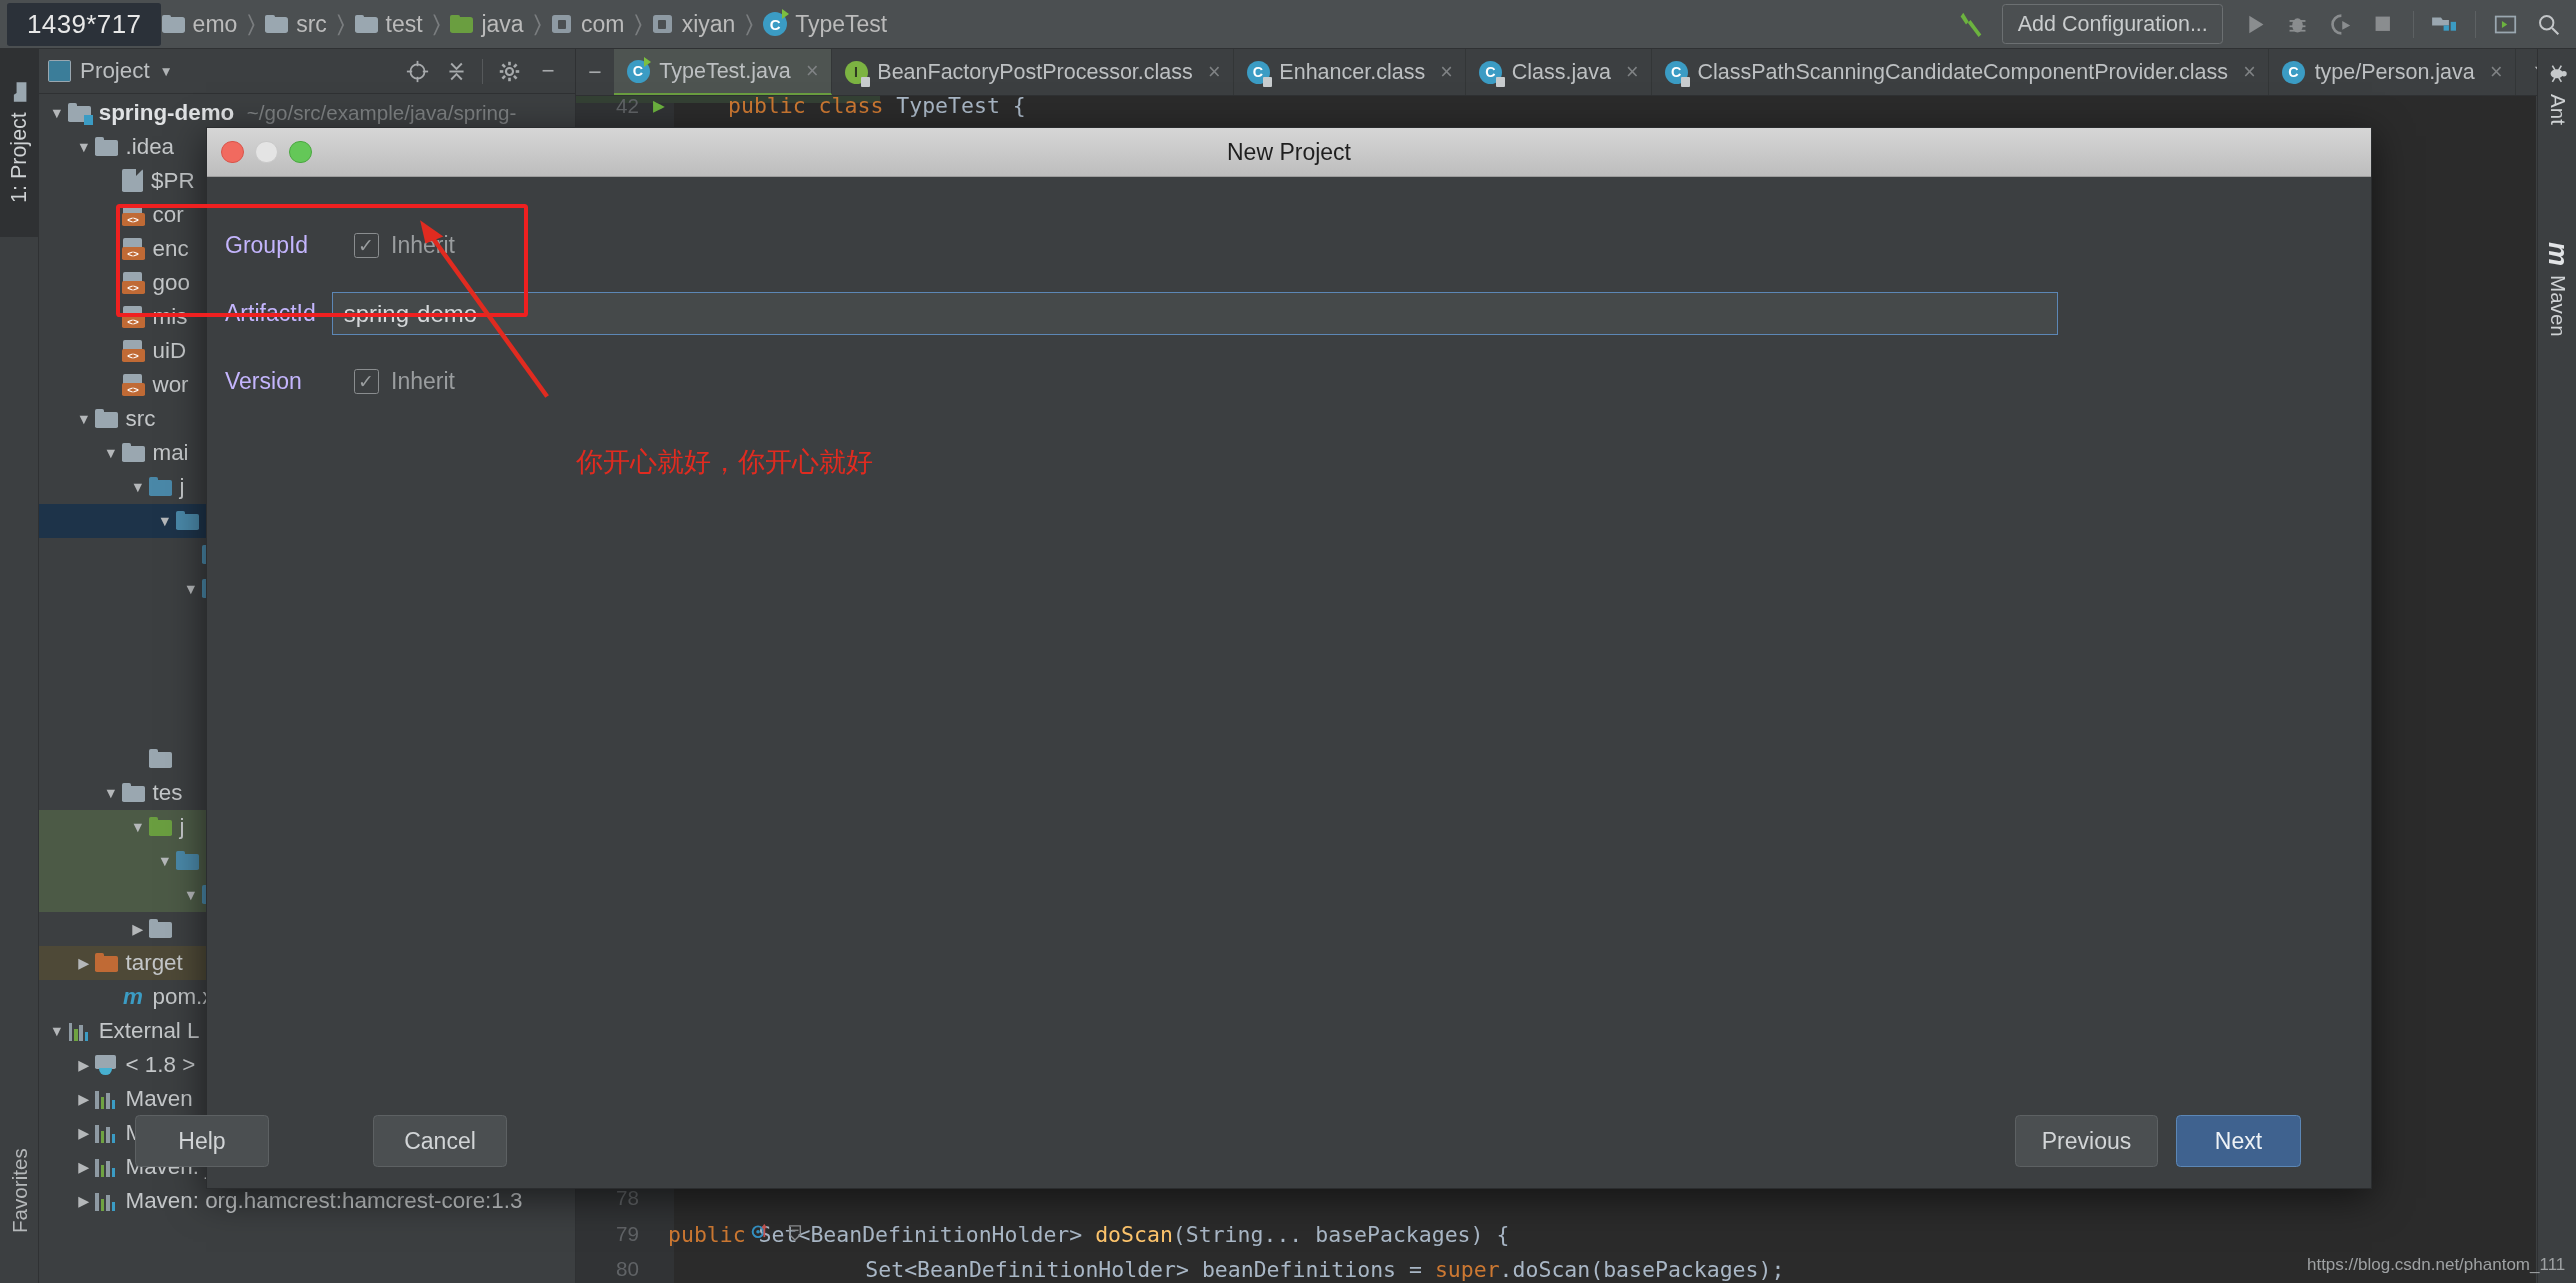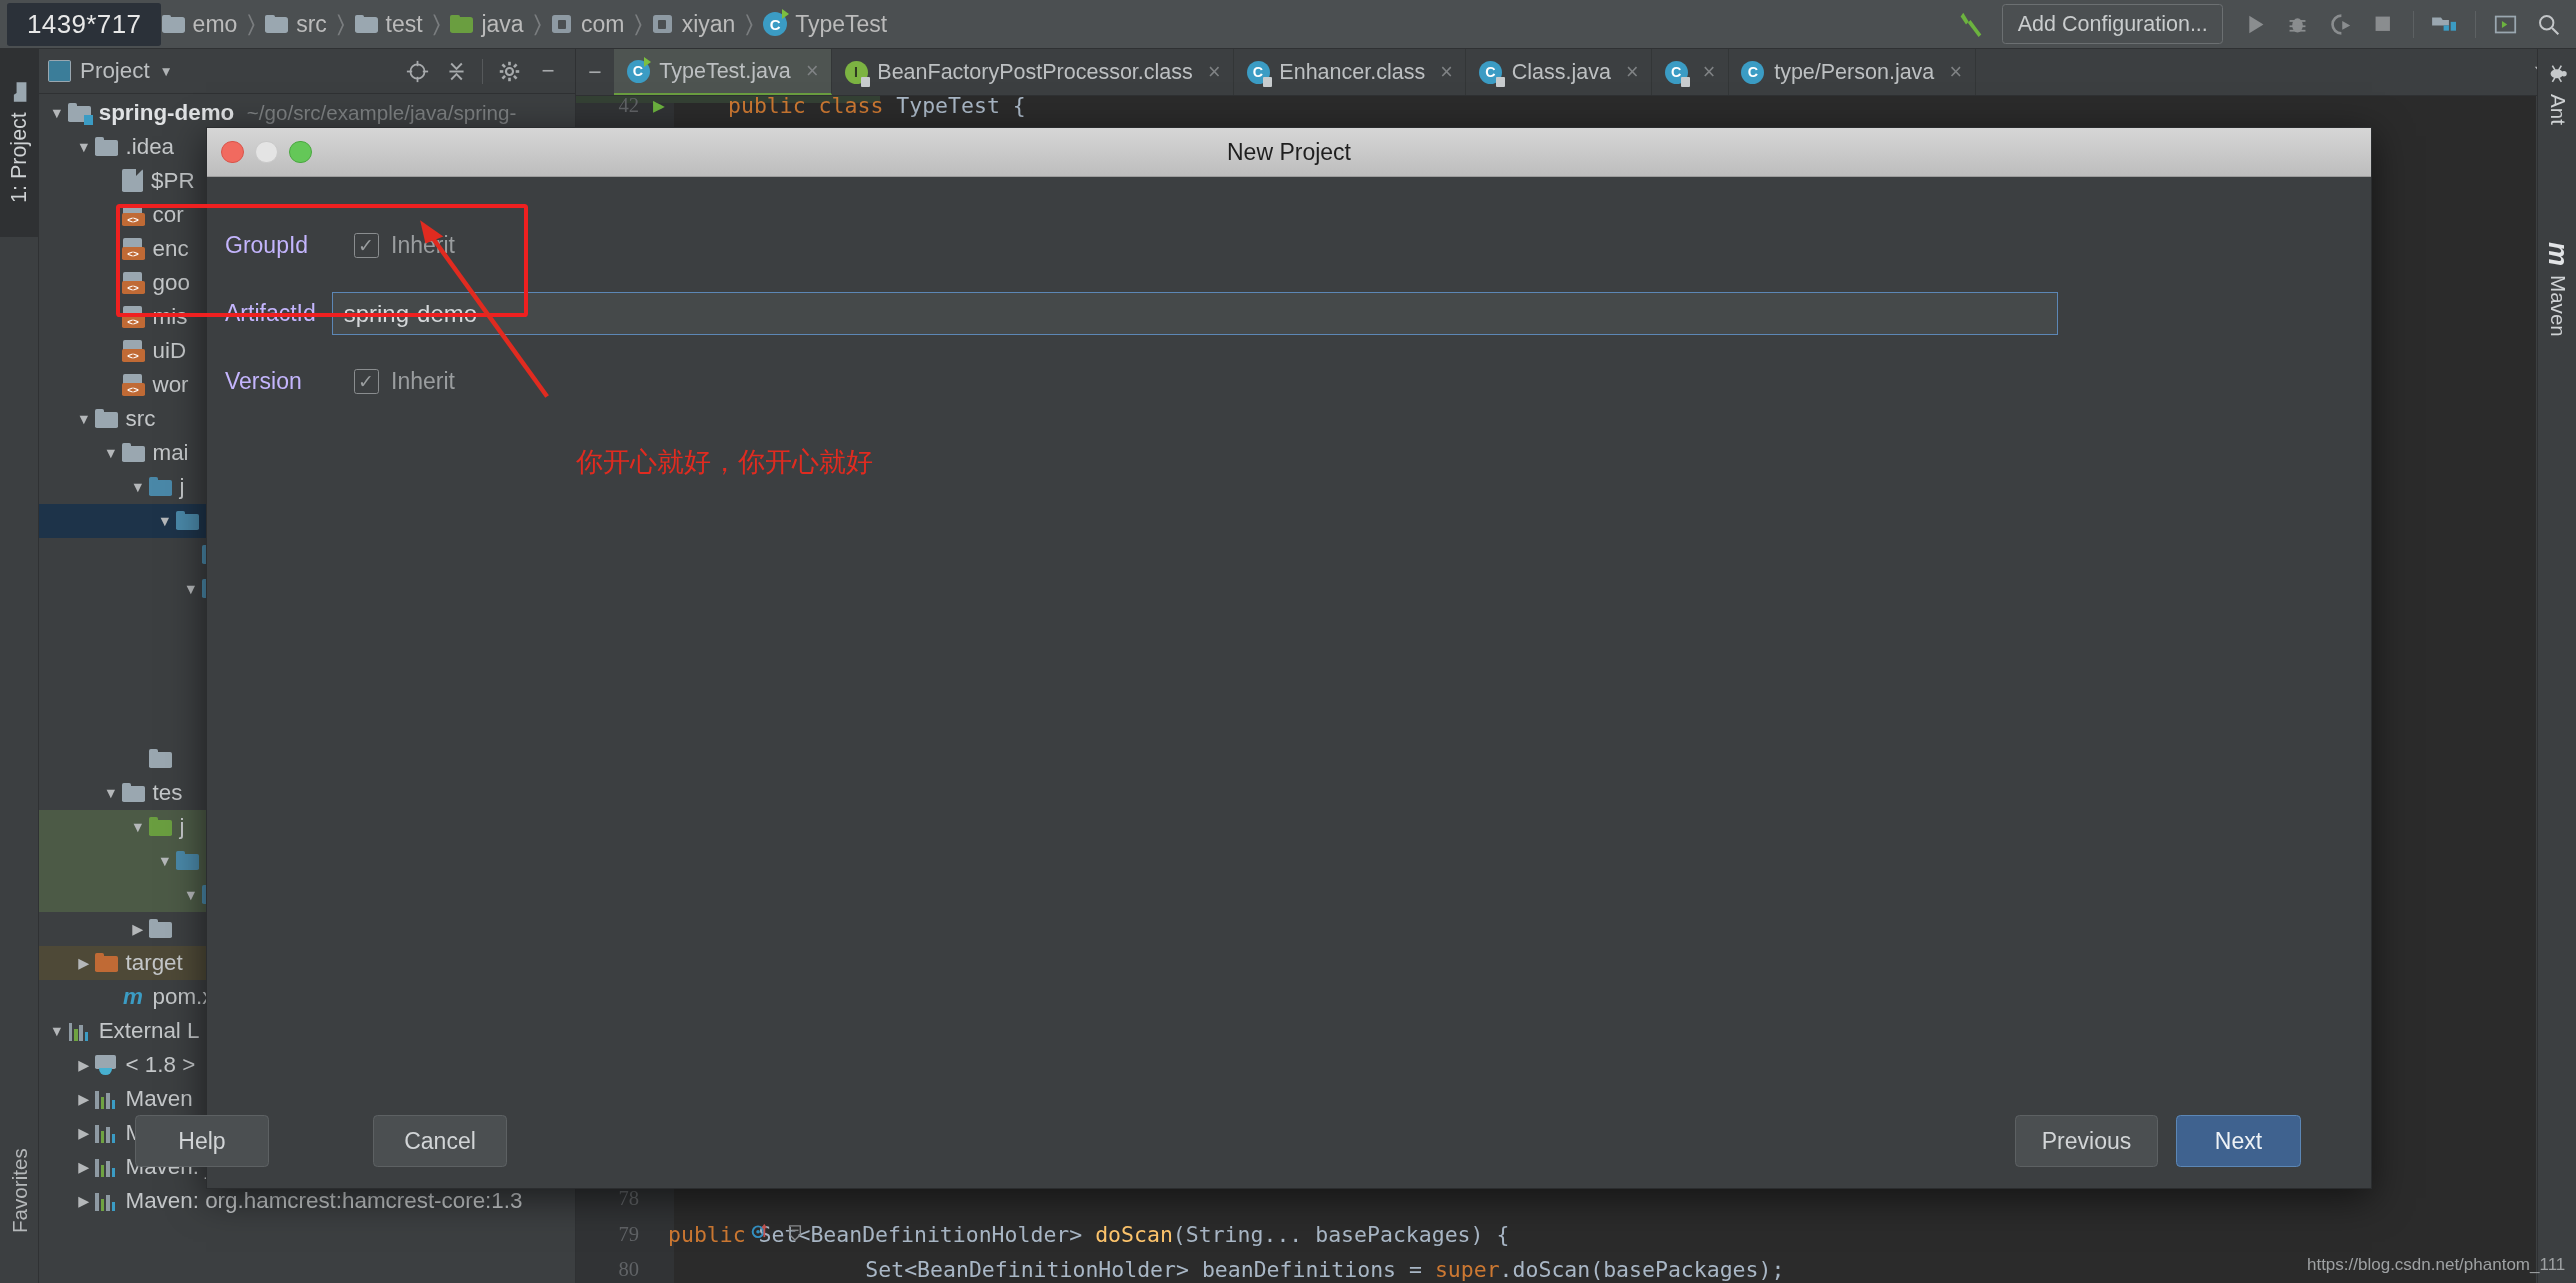--- a/index.html
+++ b/index.html
@@ -185,21 +185,21 @@
 
   
   .editor {
     position:absolute; left:576px; top:96px; width:1960px; height:1188px;
     background:#2b2b2b; overflow:hidden;
   }
   .gutter-col { position:absolute; left:0; top:0; width:98px; height:100%; background:#313335; }
   .code-line { position:absolute; display:flex; align-items:center; height:34px;
     font-family:"DejaVu Sans Mono", monospace; font-size:21.5px; white-space:pre; }
   .lno { position:absolute; width:63px; text-align:right; color:#606366; font-size:20.6px;
-    font-family:Liberation Serif, serif; }
+    font-family:Liberation Sans, sans-serif; }
   .kw { color:#cc7832; }
   .ctxt { color:#a9b7c6; }
   .fn { color:#ffc66d; }
   .sel-strip { position:absolute; background:#344134; }
   .run-tri { color:#6cb33f; font-size:19.7px; }
 
   
   .rgutter { position:absolute; left:2537px; top:96px; width:39px; height:1188px; background:#3c3f41; }
   .rmark { position:absolute; left:7.2px; width:25px; height:5.4px; }
   .scroll-thumb { position:absolute; right:1.8px; width:9px; background:#5e6264; border-radius:4.5px; }
@@ -666,20 +666,21 @@
           <span>Enhancer.class</span>
           <span class="x">×</span>
         </div>
         <div class="tab">
           <span class="ic-c lock"></span>
           <span>Class.java</span>
           <span class="x">×</span>
         </div>
         <div class="tab">
           <span class="ic-c lock"></span>
+          <span>ClassPathScanningCandidateComponentProvider.class</span>
           <span class="x">×</span>
         </div>
         <div class="tab">
           <span class="ic-c"></span>
           <span>type/Person.java</span>
           <span class="x">×</span>
         </div>
       </div>
     <div class="tabs-right">
       <div class="tabs-count">

